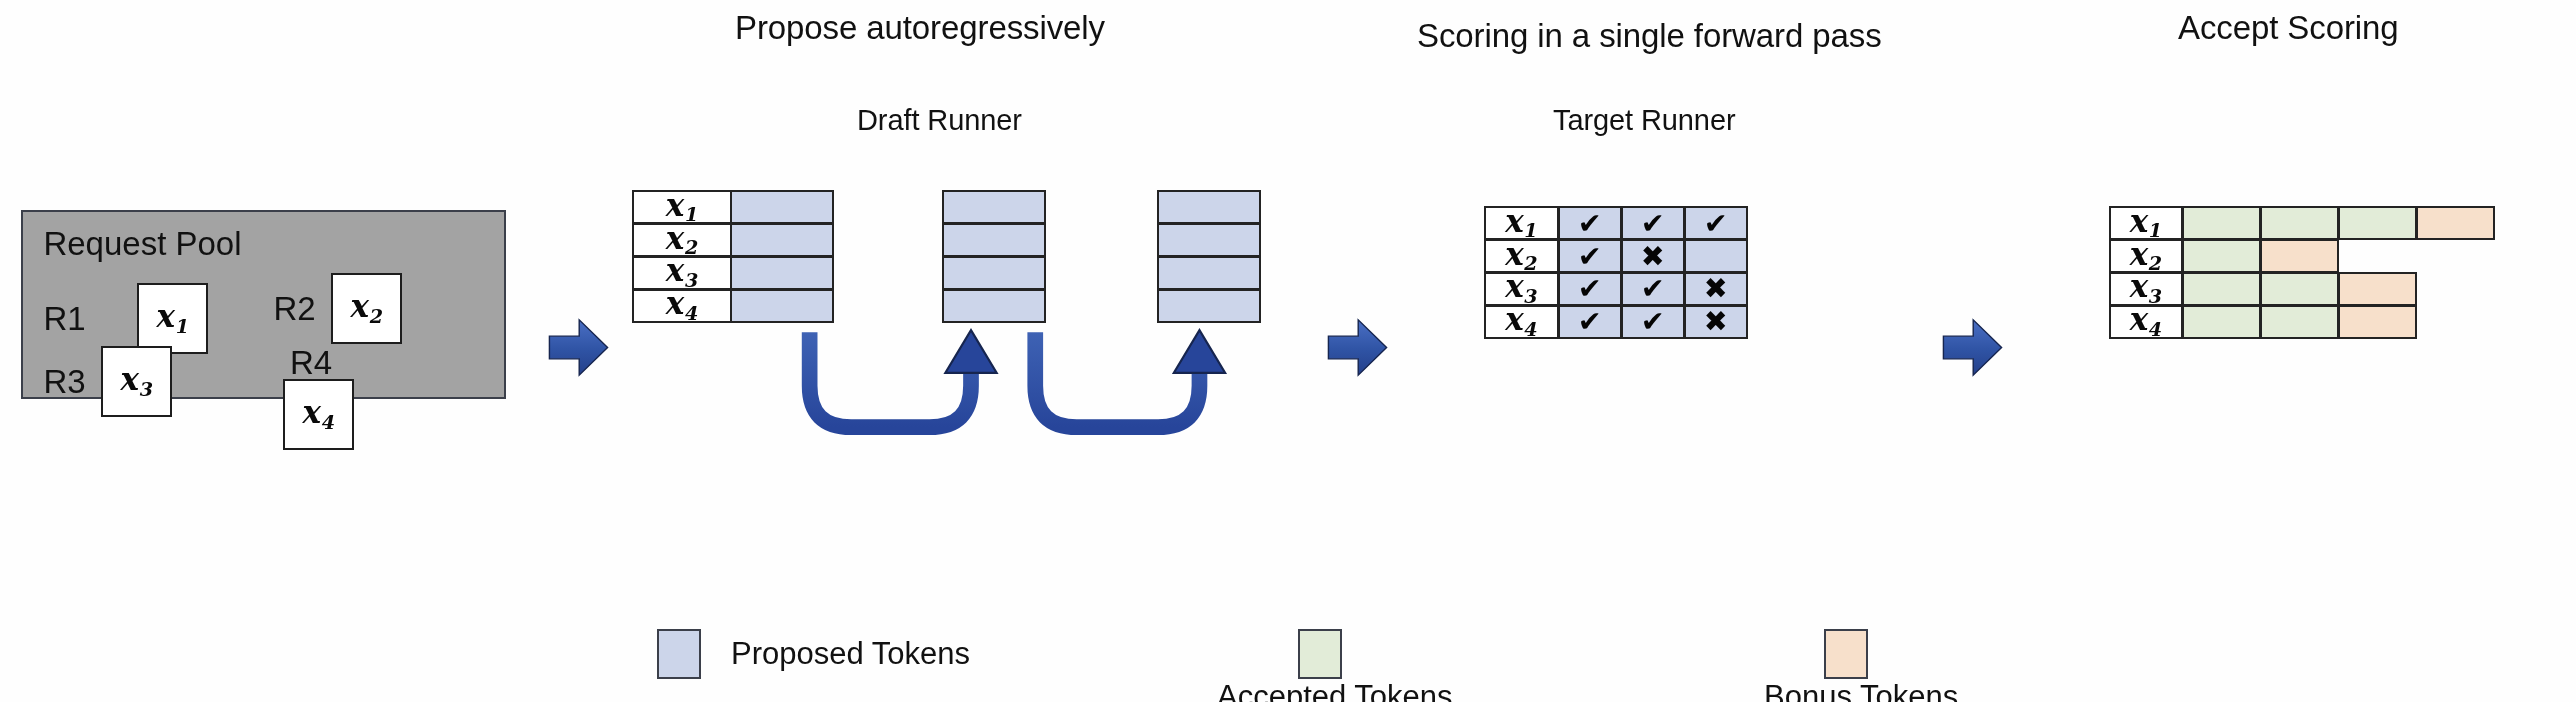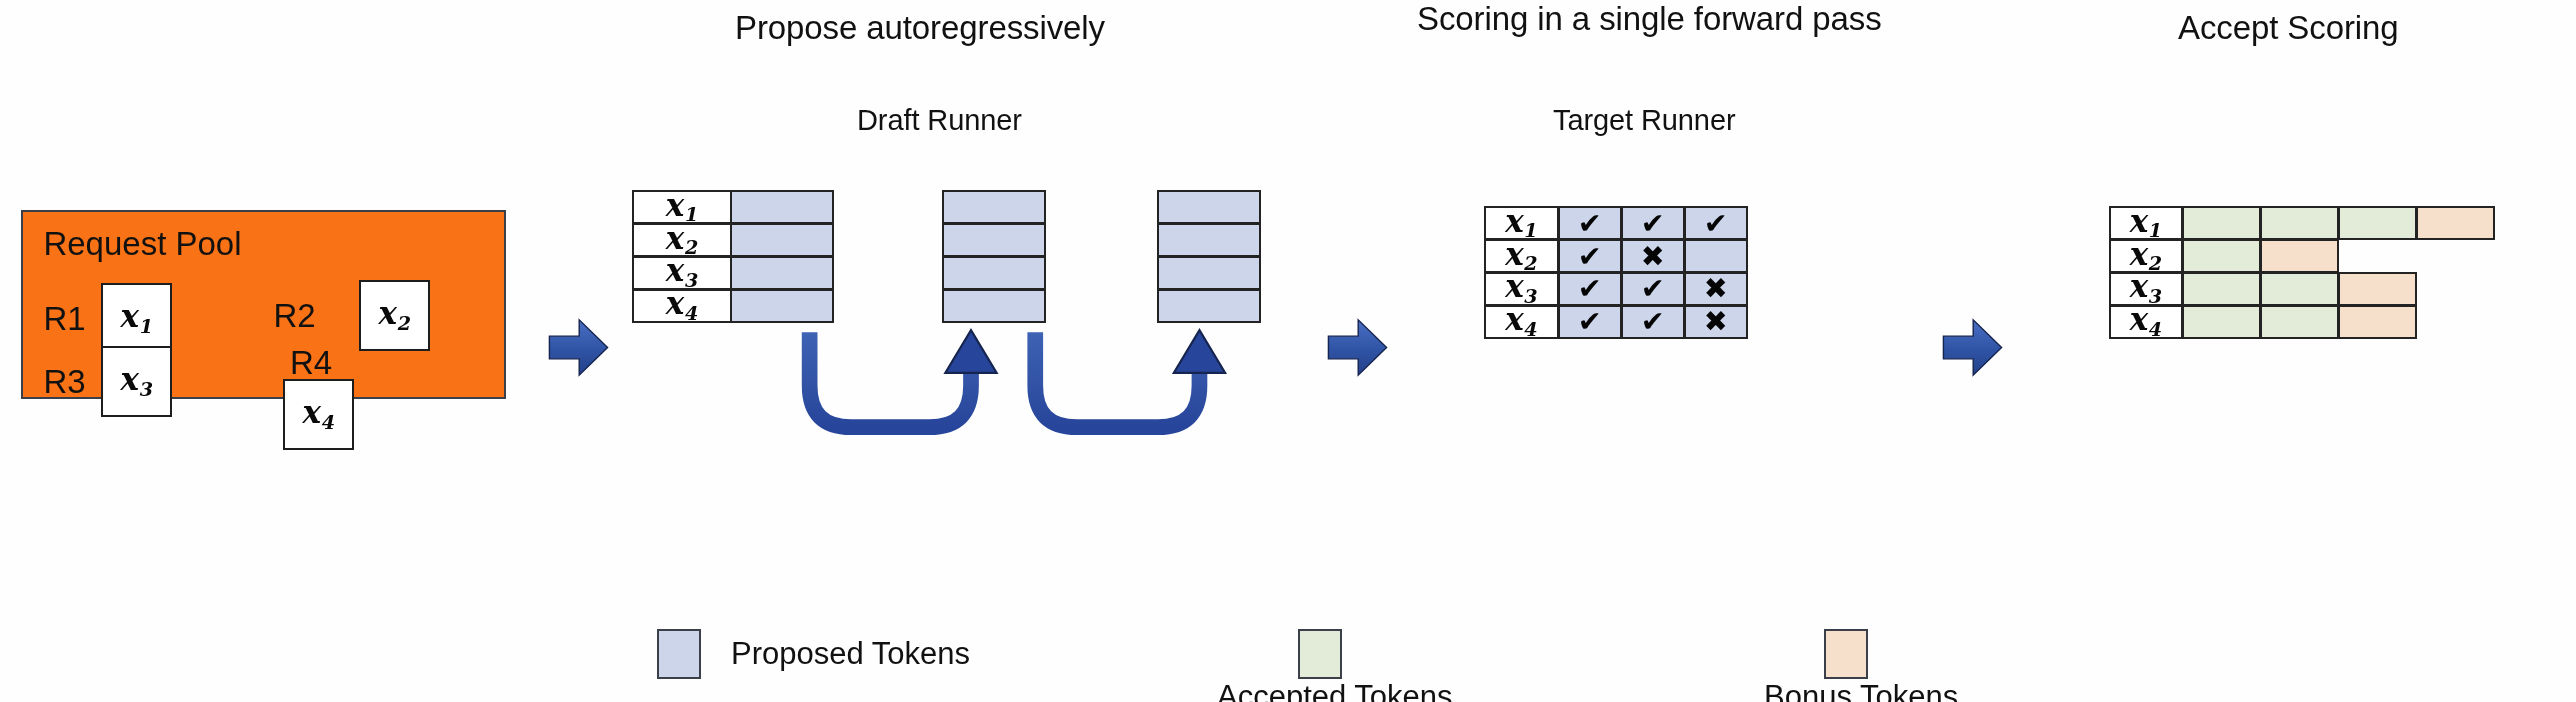--- a/index.html
+++ b/index.html
@@ -38,21 +38,21 @@
   }
 
   
   #request-pool {
     position: absolute;
     left: 21.4px;
     top: 210px;
     width: 485px;
     height: 189px;
     border: 2.1px solid #3b3f4a;
-    background: #f97316;
+    background: #a3a3a3;
     box-sizing: border-box;
   }
   #request-pool .pool-label {
     position: absolute;
     left: 20px;
     top: 13px;
     font-size: 33px;
     color: #111;
     white-space: nowrap;
   }
@@ -227,37 +227,37 @@
 </style>
 </head>
 <body>
 
 <div id="page">
 
   <div class="title" style="left:735px; top:8.6px;">Propose autoregressively</div>
 
   <div class="subtitle" style="left:857px; top:104px;">Draft Runner</div>
 
-  <div class="title" style="left:1417px; top:0;">Scoring in a single forward pass</div>
+  <div class="title" style="left:1417px; top:17px;">Scoring in a single forward pass</div>
 
   <div class="subtitle" style="left:1553px; top:104px;">Target Runner</div>
 
   <div class="title" style="left:2178px; top:8.6px;">Accept Scoring</div>
 
   <div id="request-pool">
     <div class="pool-label">Request Pool</div>
 
-    <div class="req-item" style="left:20px; top:71px;">
+    <div class="req-item" style="left:20px; top:71px;gap:36px;">
       <span class="req-name">R1</span>
       <span class="req-box">
         <span class="xvar"><span>x</span><sub>1</sub></span>
       </span>
     </div>
 
-    <div class="req-item" style="left:250px; top:68px;gap:28px;">
+    <div class="req-item" style="left:250px; top:61px;">
       <span class="req-name">R2</span>
       <span class="req-box">
         <span class="xvar"><span>x</span><sub>2</sub></span>
       </span>
     </div>
 
     <div class="req-item" style="left:20px; top:134px;">
       <span class="req-name">R3</span>
       <span class="req-box">
         <span class="xvar"><span>x</span><sub>3</sub></span>

